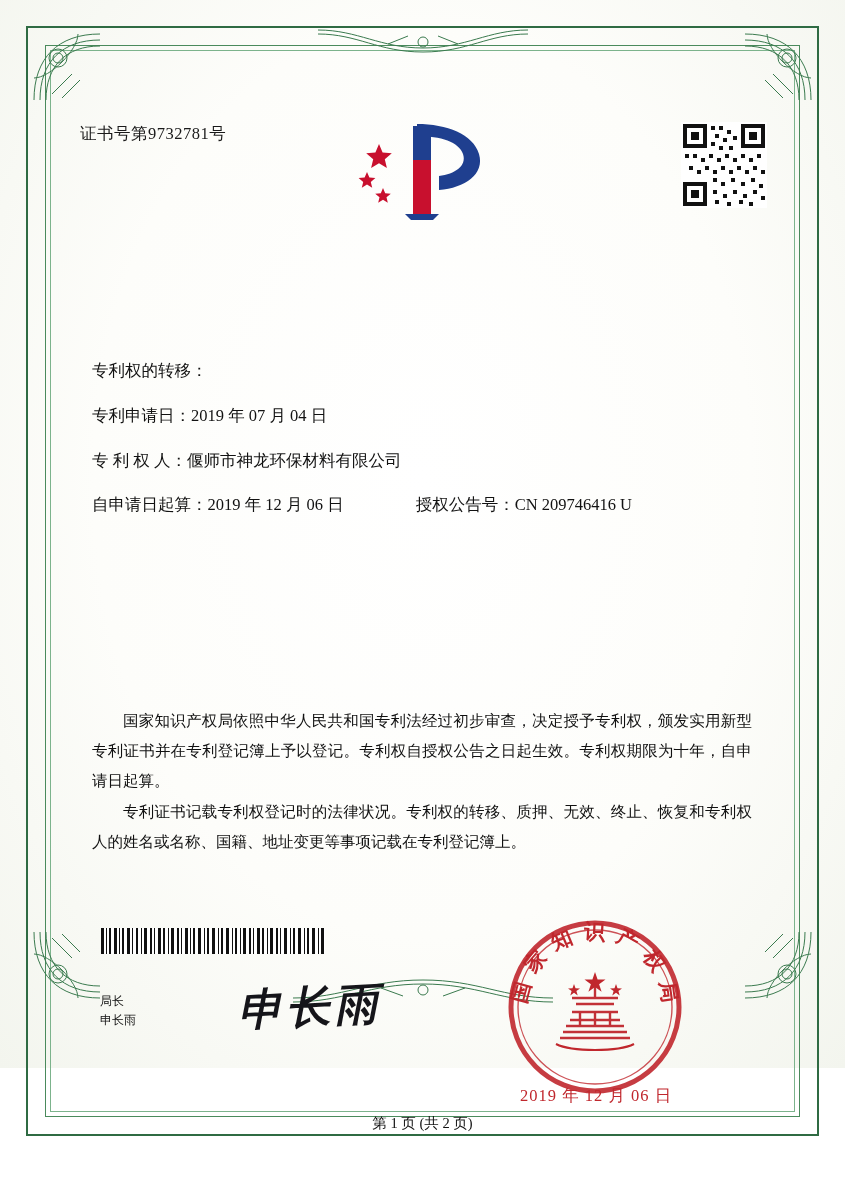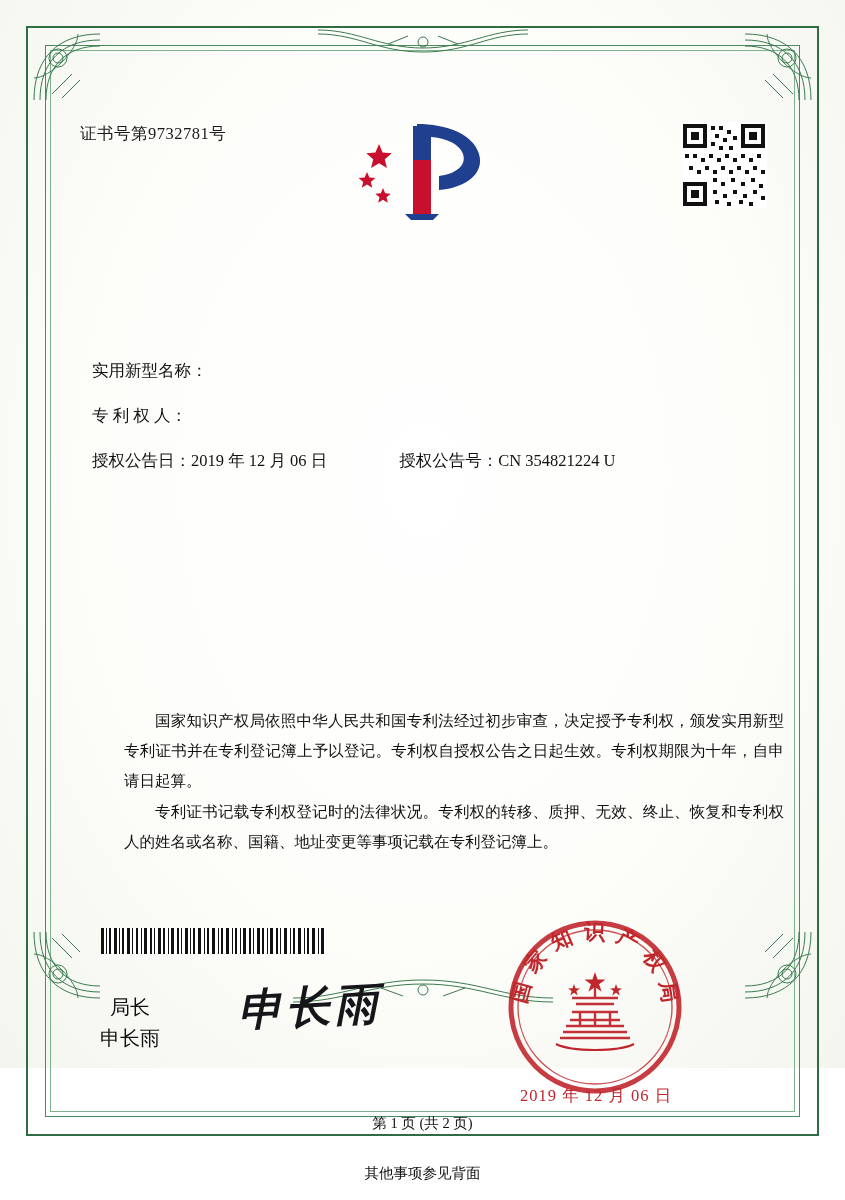--- a/index.html
+++ b/index.html
@@ -141,44 +141,42 @@
 
   
   .para {
     position: absolute;
     left: 92px;
     width: 660px;
     font-size: 15.5px;
     line-height: 1.95;
     text-align: justify;
     color: #111;
-    margin-left: 32px;
   }
   .para p { margin: 0; text-indent: 2em; }
   .para-1 { top: 706px; }
   .para-2 { top: 797px; }
 
   
   .barcode {
     position: absolute;
     left: 101px;
     top: 928px;
     width: 224px;
     height: 26px;
   }
 
   
   .sig-label {
     position: absolute;
     left: 100px;
     top: 992px;
-    font-size: 20px;
+    font-size: 12px;
     line-height: 1.55;
     color: #111;
-    text-align: center;
   }
   .sig-script {
     position: absolute;
     left: 238px;
     top: 978px;
     font-size: 44px;
     font-family: "DejaVu Serif", "Liberation Serif", serif;
     font-style: italic;
     font-weight: bold;
     color: #15151a;
@@ -386,31 +384,36 @@
           <rect x="46" y="80" width="4" height="4"></rect>
           <rect x="58" y="78" width="4" height="4"></rect>
         <rect x="68" y="80" width="4" height="4"></rect>
       </g>
     </svg>
   </div>
 
 
   <div class="fields">
     <div class="field-row">
-      <span class="field-label">实用新型名称：</span>
+      <span class="field-label">专利权的转移：</span>
+    </div>
+    <div class="field-row">
+      <span class="field-label">专利申请日：</span>
+      <span class="field-value">2019 年 07 月 04 日</span>
     </div>
     <div class="field-row">
       <span class="field-label">专 利 权 人：</span>
+      <span class="field-value">偃师市神龙环保材料有限公司</span>
     </div>
     <div class="field-row inline-pair">
-      <span class="field-label">授权公告日：</span>
+      <span class="field-label">自申请日起算：</span>
       <span class="field-value">2019 年 12 月 06 日</span>
       <span class="field-gap"></span>
       <span class="field-label">授权公告号：</span>
-      <span class="field-value">CN 354821224 U</span>
+      <span class="field-value">CN 209746416 U</span>
     </div>
   </div>
 
   <div class="para para-1">
     <p>国家知识产权局依照中华人民共和国专利法经过初步审查，决定授予专利权，颁发实用新型专利证书并在专利登记簿上予以登记。专利权自授权公告之日起生效。专利权期限为十年，自申请日起算。</p>
   </div>
   <div class="para para-2">
     <p>专利证书记载专利权登记时的法律状况。专利权的转移、质押、无效、终止、恢复和专利权人的姓名或名称、国籍、地址变更等事项记载在专利登记簿上。</p>
   </div>
 
@@ -504,15 +507,14 @@
         <polygon points="95,60 97.6,67.5 105.5,67.5 99.1,72.2 101.6,79.8 95,75.1 88.4,79.8 90.9,72.2 84.5,67.5 92.4,67.5"></polygon>
         <polygon points="74,72 75.5,76.2 80,76.4 76.4,79.1 77.7,83.4 74,80.8 70.3,83.4 71.6,79.1 68,76.4 72.5,76.2"></polygon>
         <polygon points="116,72 117.5,76.2 122,76.4 118.4,79.1 119.7,83.4 116,80.8 112.3,83.4 113.6,79.1 110,76.4 114.5,76.2"></polygon>
       </g>
       <path d="M56 132 C72 140 118 140 134 132" stroke="#c0272d" stroke-width="2.2" fill="none"></path>
     </svg>
   </div>
   <div class="seal-date">2019 年 12 月 06 日</div>
 
   <div class="page-no">第 1 页 (共 2 页)</div>
-  <div class="footer-note">其他事项参见背面</div>
 
 </div>
 
 </body></html>

